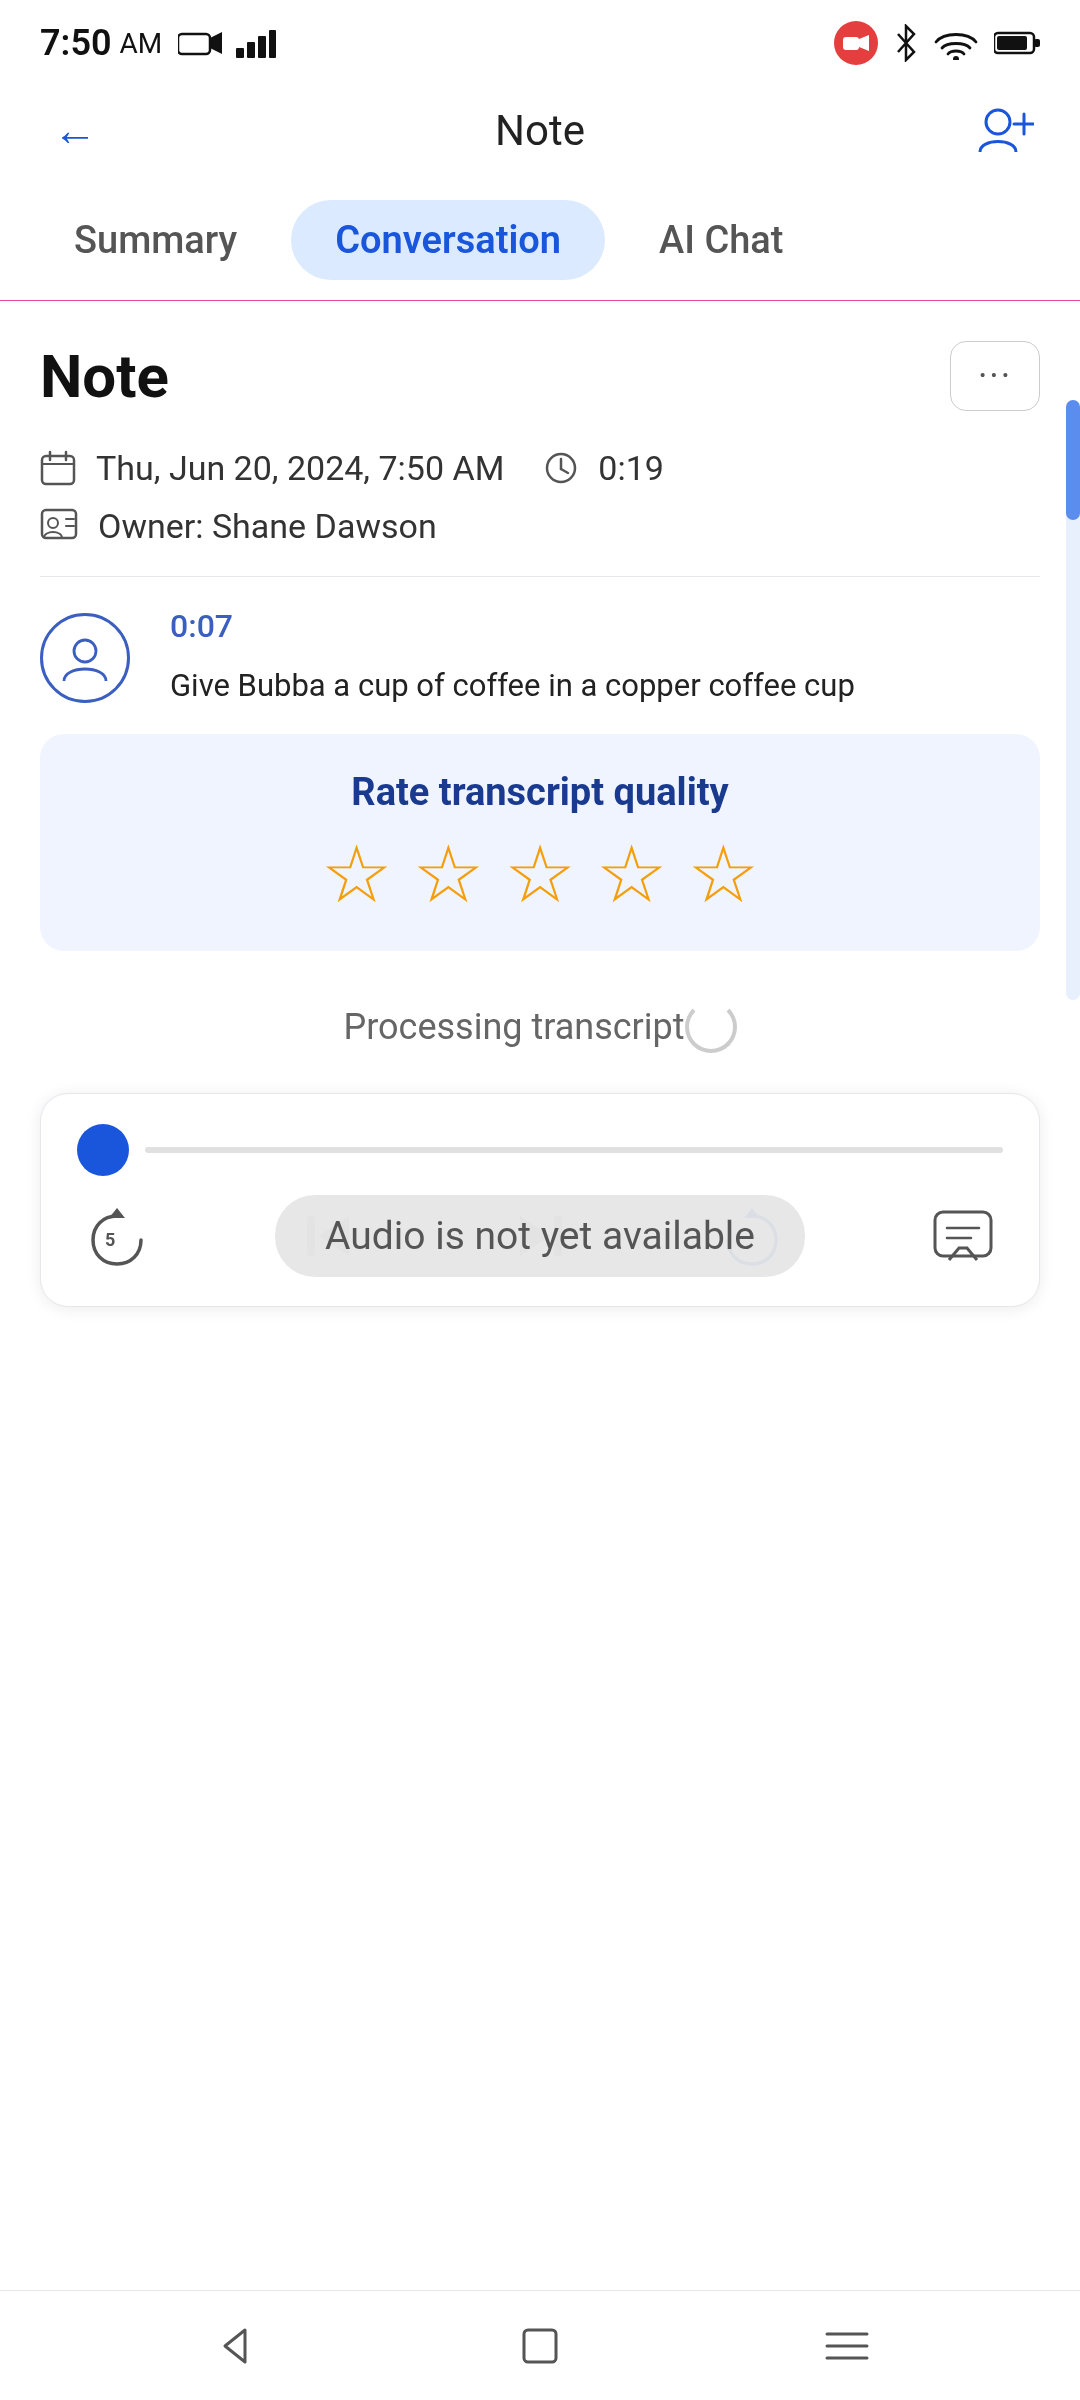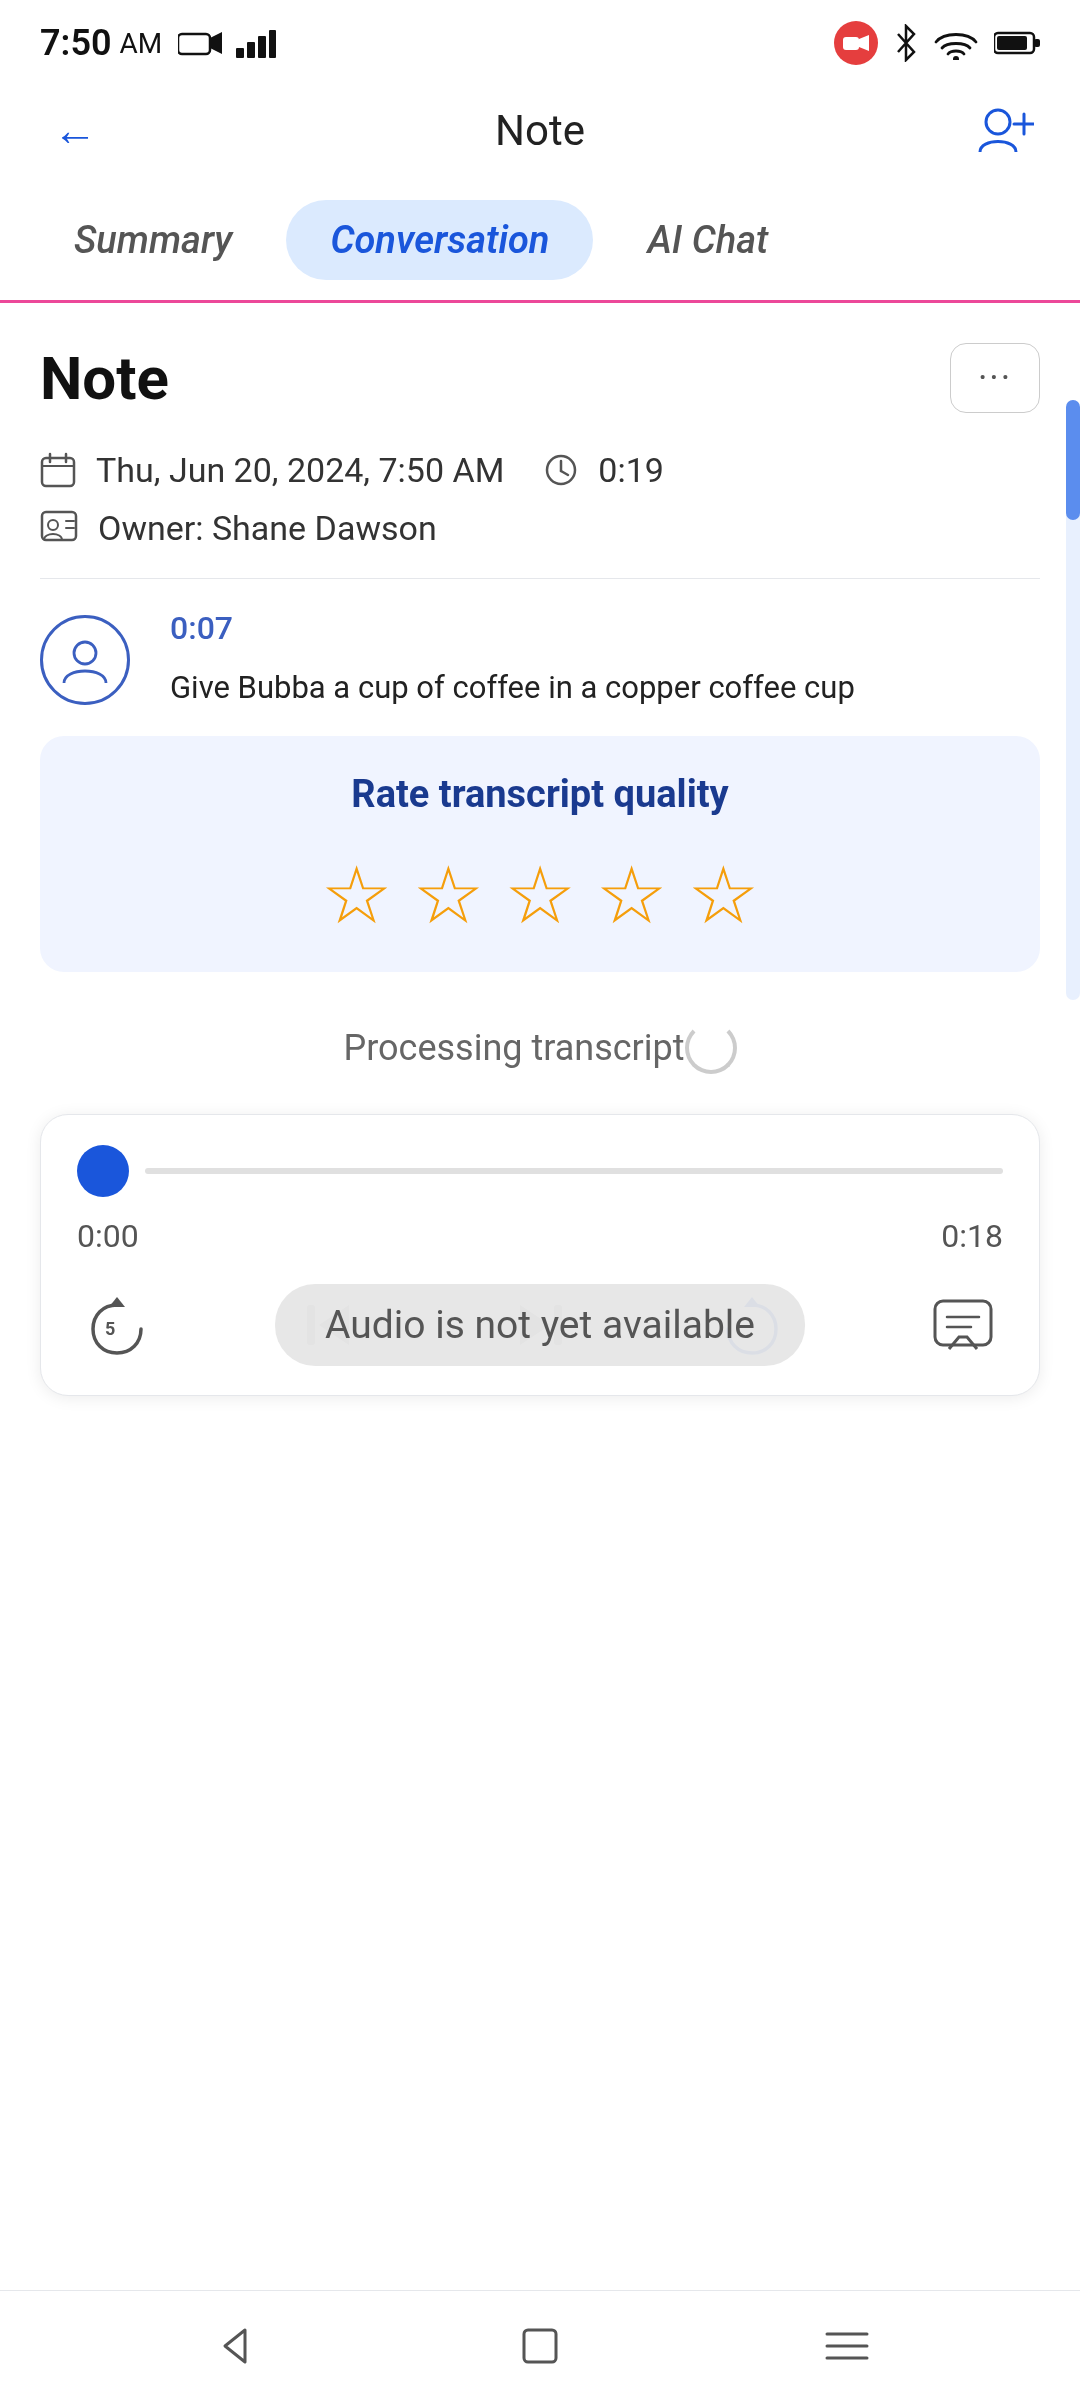--- a/index.html
+++ b/index.html
@@ -82,22 +82,21 @@
       cursor: pointer;
     }
 
     
     .tabs-container {
       display: flex;
       align-items: center;
       padding: 20px 30px;
       background: #fff;
       gap: 10px;
-      border-bottom: 3px solid #ec4899;
-      font-style: italic;
+      border-bottom: 1px solid #ec4899;
     }
     .tab {
       padding: 18px 44px;
       border-radius: 40px;
       font-size: 38px;
       font-weight: 500;
       cursor: pointer;
       white-space: nowrap;
     }
     .tab-inactive {
@@ -218,21 +217,21 @@
 
     
     .rate-card {
       background: #f0f4ff;
       border-radius: 24px;
       padding: 36px 40px;
       margin: 16px 0;
       display: flex;
       flex-direction: column;
       align-items: center;
-      gap: 40px;
+      gap: 21px;
     }
     .rate-title {
       font-size: 38px;
       font-weight: 700;
       color: #1a3a8f;
     }
     .stars-row {
       display: flex;
       gap: 20px;
     }
@@ -502,24 +501,20 @@
 
   <div class="processing-row">
     <span class="processing-text">Processing transcript</span>
     <div class="processing-spinner"></div>
   </div>
 
   <div class="audio-player">
     <div class="progress-row">
       <div class="progress-dot"></div>
       <div class="progress-track"></div>
-    </div>
-    <div class="time-row">
-      <span class="time-text">0:00</span>
-      <span class="time-text">0:18</span>
     </div>
     <div class="controls-row">
       <div class="ctrl-btn">
         <svg width="68" height="68" viewBox="0 0 68 68">
           <path d="M34 14 C20 14 10 24 10 38 C10 52 20 62 34 62 C48 62 58 52 58 38" fill="none" stroke="#555" stroke-width="3.5" stroke-linecap="round"></path>
           <polygon points="34,6 26,16 42,16" fill="#555"></polygon>
           <text x="22" y="44" font-size="18" fill="#555" font-weight="bold">5</text>
         </svg>
       </div>
       <div class="ctrl-btn">

